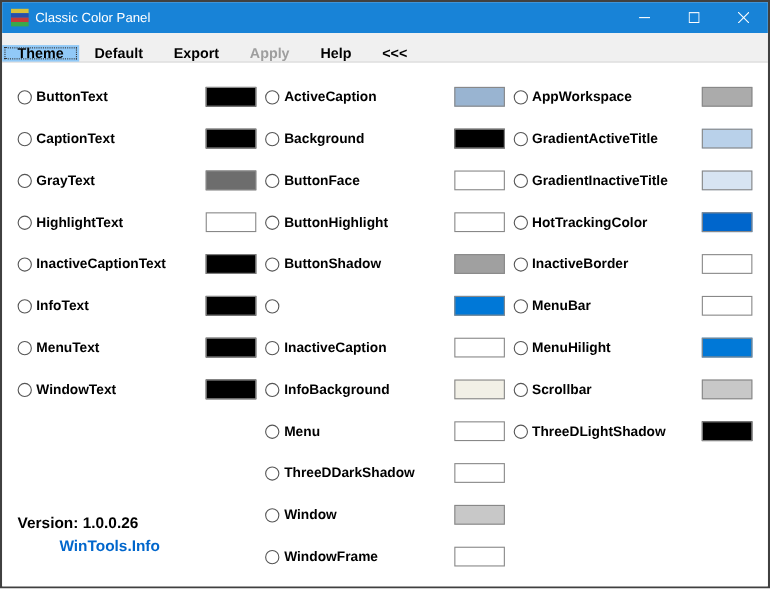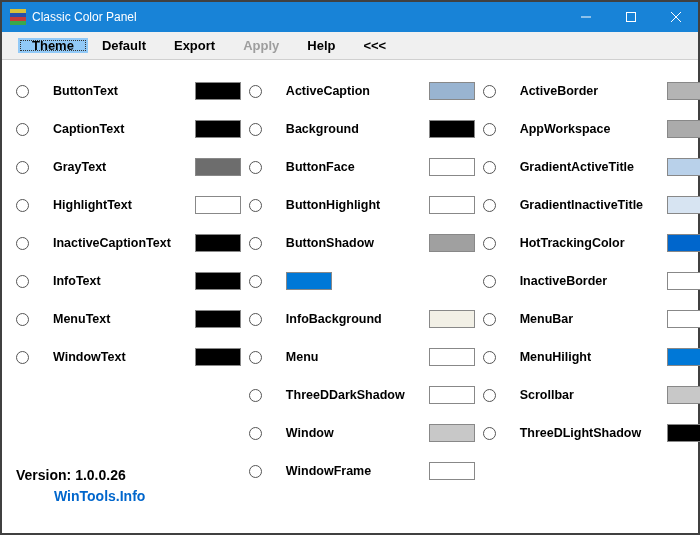--- a/index.html
+++ b/index.html
@@ -45,23 +45,22 @@
     align-items: center;
     justify-content: center;
     cursor: pointer;
   }
   .titlebar .win-btn svg { stroke: #fff; fill: none; }
   .menubar {
     height: 28px;
     background: #f0f0f0;
     border-bottom: 1px solid #d0d0d0;
     display: flex;
-    align-items: center;
+    align-items: flex-end;
     font-size: 13px;
-    padding-left: 16px;
   }
   .menubar .menu-item {
     padding: 0 14px;
     display: flex;
     align-items: center;
     font-weight: 700;
     cursor: pointer;
   }
   .menubar .menu-item.selected {
     background: #91c9f7;
@@ -75,21 +74,22 @@
     background: #fff;
     padding: 12px 14px 8px 14px;
     display: flex;
     gap: 8px;
   }
   .col { flex: 1; display: flex; flex-direction: column; }
   .row {
     display: flex;
     align-items: center;
     height: 38px;
-    gap: 24px;
+    gap: 4px;
+    justify-content: space-between;
   }
   .radio {
     width: 13px;
     height: 13px;
     border-radius: 50%;
     border: 1px solid #555;
     background: #fff;
     flex-shrink: 0;
     cursor: pointer;
     position: relative;
@@ -227,20 +227,25 @@
           <div class="radio"></div>
           <div class="label">ButtonShadow</div>
           <div class="swatch" title="#a0a0a0" style="background: rgb(160, 160, 160);"></div>
         </div>
         <div class="row">
           <div class="radio"></div>
           <div class="swatch" title="#0078d7" style="background: rgb(0, 120, 215);"></div>
         </div>
         <div class="row">
           <div class="radio"></div>
+          <div class="label">InactiveCaption</div>
+          <div class="swatch" title="#ffffff" style="background: rgb(255, 255, 255);"></div>
+        </div>
+        <div class="row">
+          <div class="radio"></div>
           <div class="label">InfoBackground</div>
           <div class="swatch" title="#f2f0e6" style="background: rgb(242, 240, 230);"></div>
         </div>
         <div class="row">
           <div class="radio"></div>
           <div class="label">Menu</div>
           <div class="swatch" title="#ffffff" style="background: rgb(255, 255, 255);"></div>
         </div>
         <div class="row">
           <div class="radio"></div>
@@ -252,25 +257,20 @@
           <div class="label">Window</div>
           <div class="swatch" title="#c8c8c8" style="background: rgb(200, 200, 200);"></div>
         </div>
         <div class="row">
           <div class="radio"></div>
           <div class="label">WindowFrame</div>
           <div class="swatch" title="#ffffff" style="background: rgb(255, 255, 255);"></div>
         </div>
       </div>
       <div class="col">
-        <div class="row">
-          <div class="radio"></div>
-          <div class="label">ActiveBorder</div>
-          <div class="swatch" title="#b4b4b4" style="background: rgb(180, 180, 180);"></div>
-        </div>
         <div class="row">
           <div class="radio"></div>
           <div class="label">AppWorkspace</div>
           <div class="swatch" title="#ababab" style="background: rgb(171, 171, 171);"></div>
         </div>
         <div class="row">
           <div class="radio"></div>
           <div class="label">GradientActiveTitle</div>
           <div class="swatch" title="#b9d1ea" style="background: rgb(185, 209, 234);"></div>
         </div>

